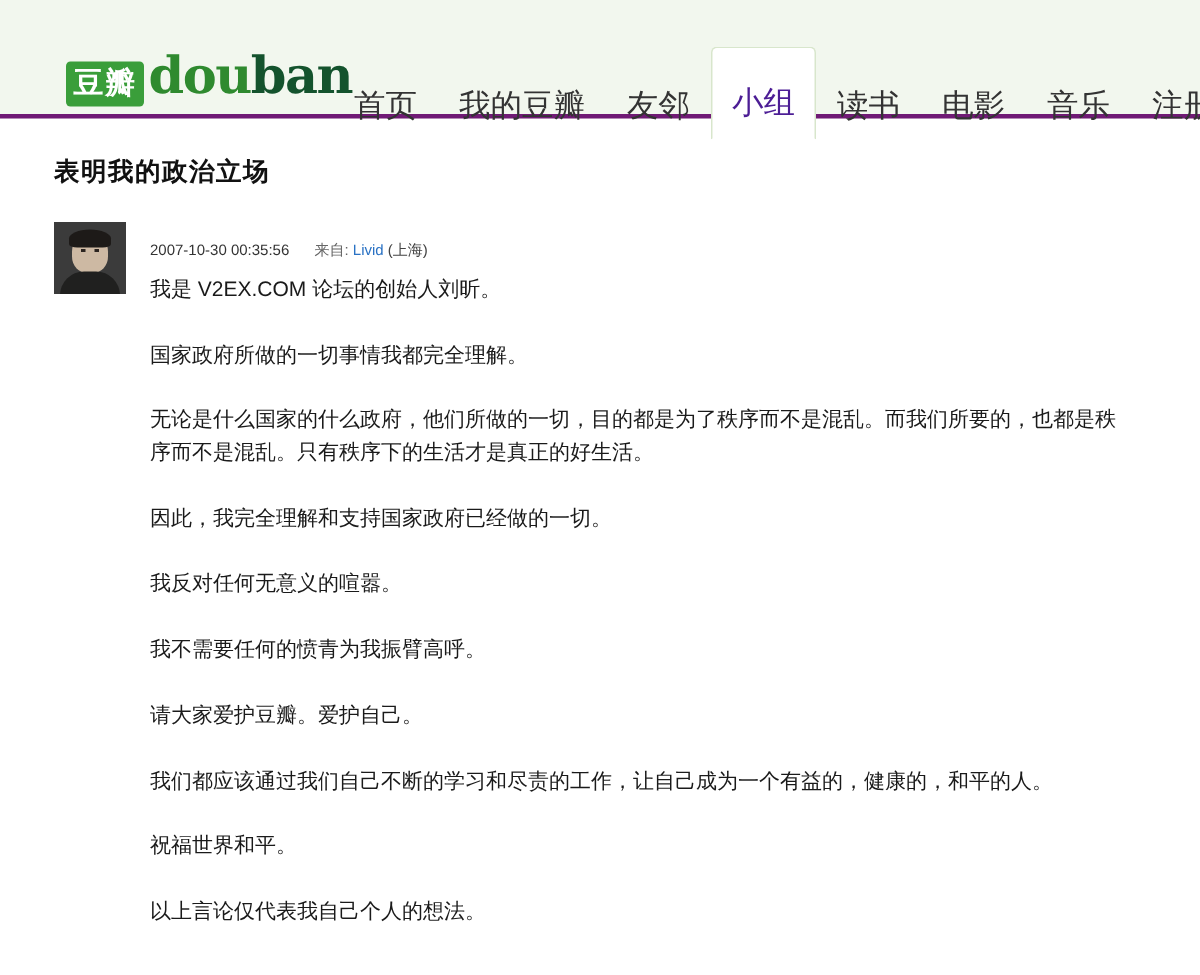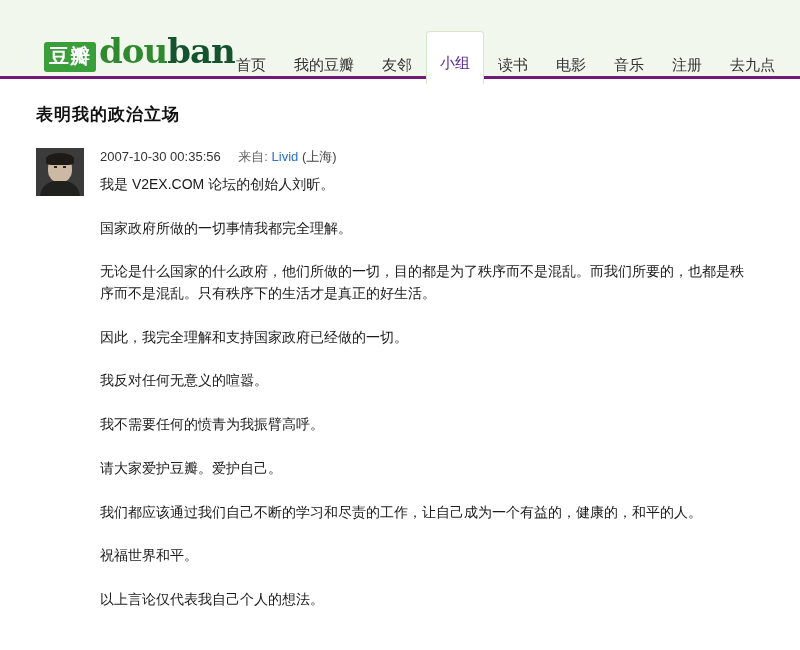--- a/index.html
+++ b/index.html
@@ -56,21 +56,21 @@
 
   .nav {
     position: absolute;
     left: 222px;
     top: 30px;
     display: flex;
     align-items: flex-end;
     gap: 0px;
   }
   .nav-item {
-    font-size: 15px;
+    font-size: 21px;
     color: #333333;
     padding: 6px 14px 8px 14px;
     text-decoration: none;
     cursor: pointer;
     white-space: nowrap;
   }
   .nav-item.active {
     background: #ffffff;
     border: 1px solid #d8e6cc;
     border-bottom: 1px solid #ffffff;
@@ -143,23 +143,23 @@
     background: #2b2420;
   }
   .avatar .eyeL { left: 18px; }
   .avatar .eyeR { left: 27px; }
 
   .post-body {
     margin-left: 16px;
     flex: 1 1 auto;
   }
   .meta {
-    font-size: 13px;
+    font-size: 10px;
     color: #444444;
-    margin-top: 4px;
+    margin-top: 16px;
     margin-bottom: 8px;
   }
   .meta .date { color: #333333; }
   .meta .from { color: #666666; margin-left: 14px; }
   .meta a {
     color: #2a72c4;
     text-decoration: none;
     cursor: pointer;
   }
   .meta .loc { color: #444444; }

